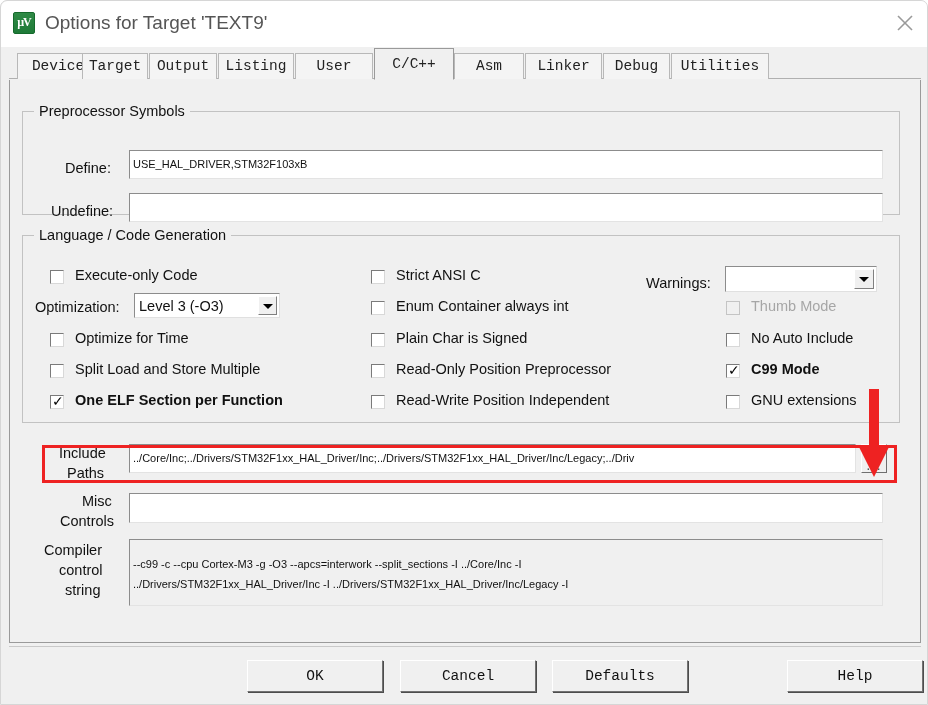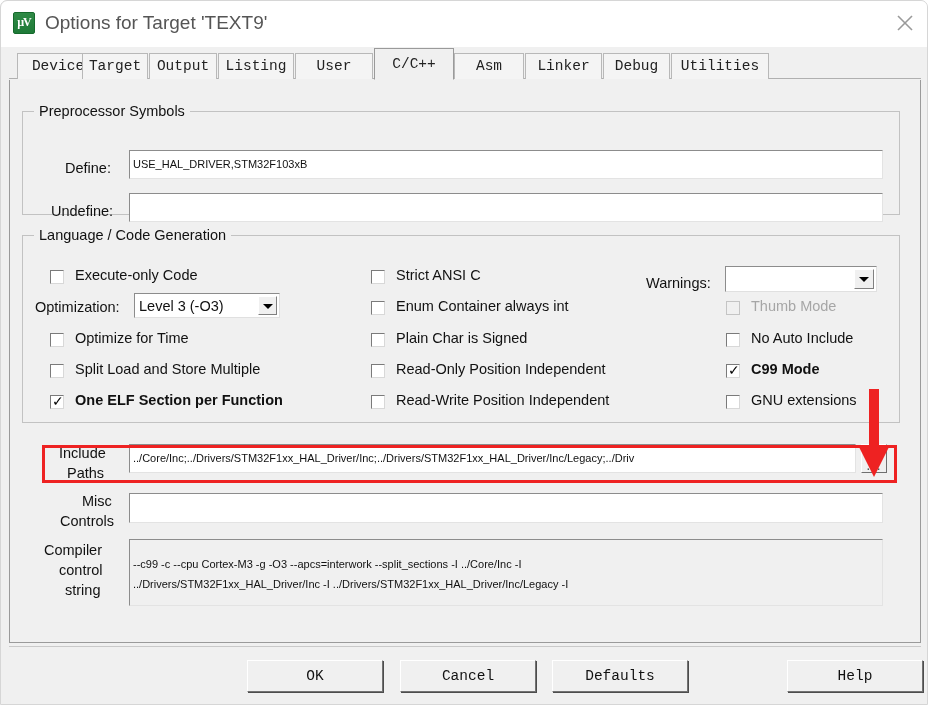--- a/index.html
+++ b/index.html
@@ -343,21 +343,21 @@
     <div class="cb" style="left:361px;top:190px;"></div>
     <div class="lbl" style="left:386px;top:187px;">Strict ANSI C</div>
 
     <div class="cb" style="left:361px;top:221px;"></div>
     <div class="lbl" style="left:386px;top:218px;">Enum Container always int</div>
 
     <div class="cb" style="left:361px;top:253px;"></div>
     <div class="lbl" style="left:386px;top:250px;">Plain Char is Signed</div>
 
     <div class="cb" style="left:361px;top:284px;"></div>
-    <div class="lbl" style="left:386px;top:281px;">Read-Only Position Independent</div>
+    <div class="lbl" style="left:386px;top:281px;">Read-Only Position Preprocessor</div>
 
     <div class="cb" style="left:361px;top:315px;"></div>
     <div class="lbl" style="left:386px;top:312px;">Read-Write Position Independent</div>
 
     <div class="lbl" style="left:636px;top:195px;">Warnings:</div>
     <div class="combo" style="left:715px;top:186px;width:152px;height:26px;">
       <div class="val"></div>
       <div class="arrowbtn" style="width:20px;height:20px;"></div>
     </div>
 

